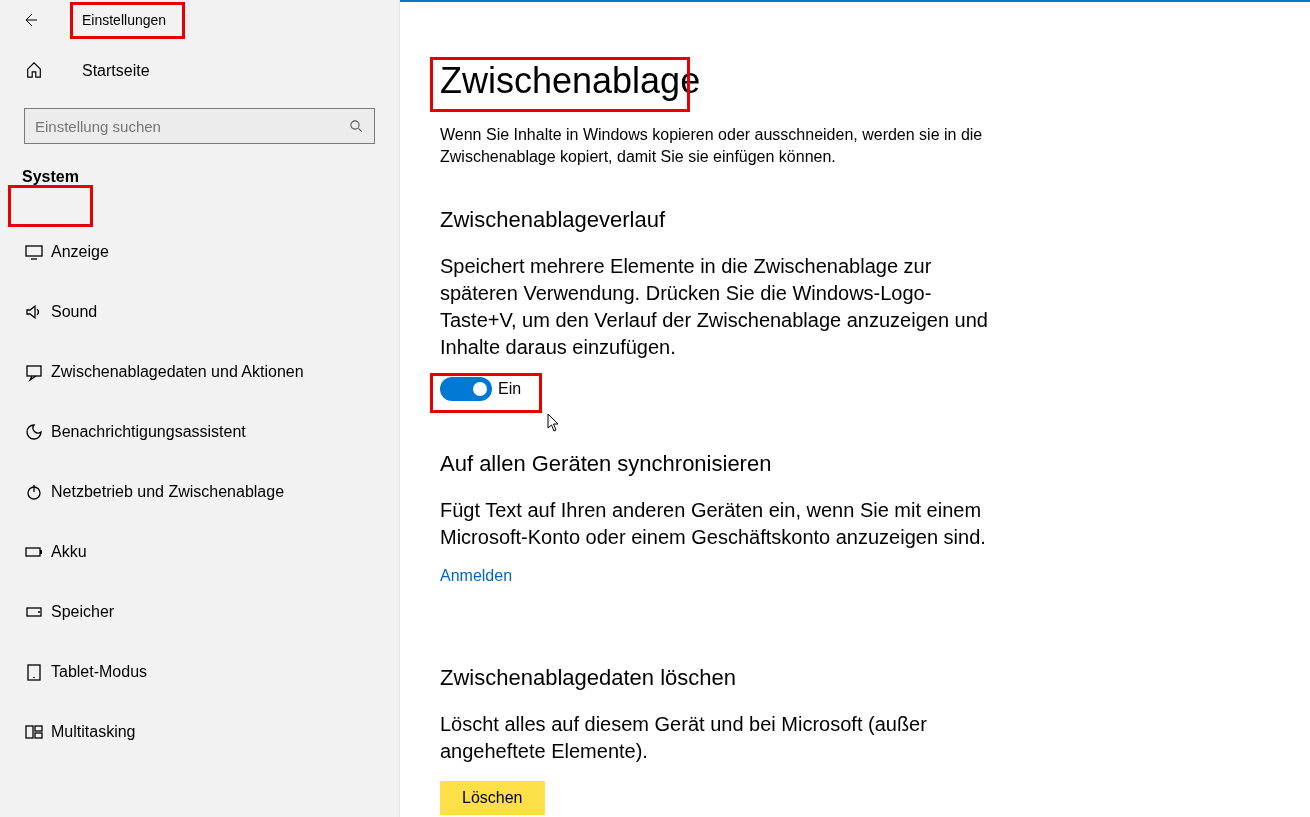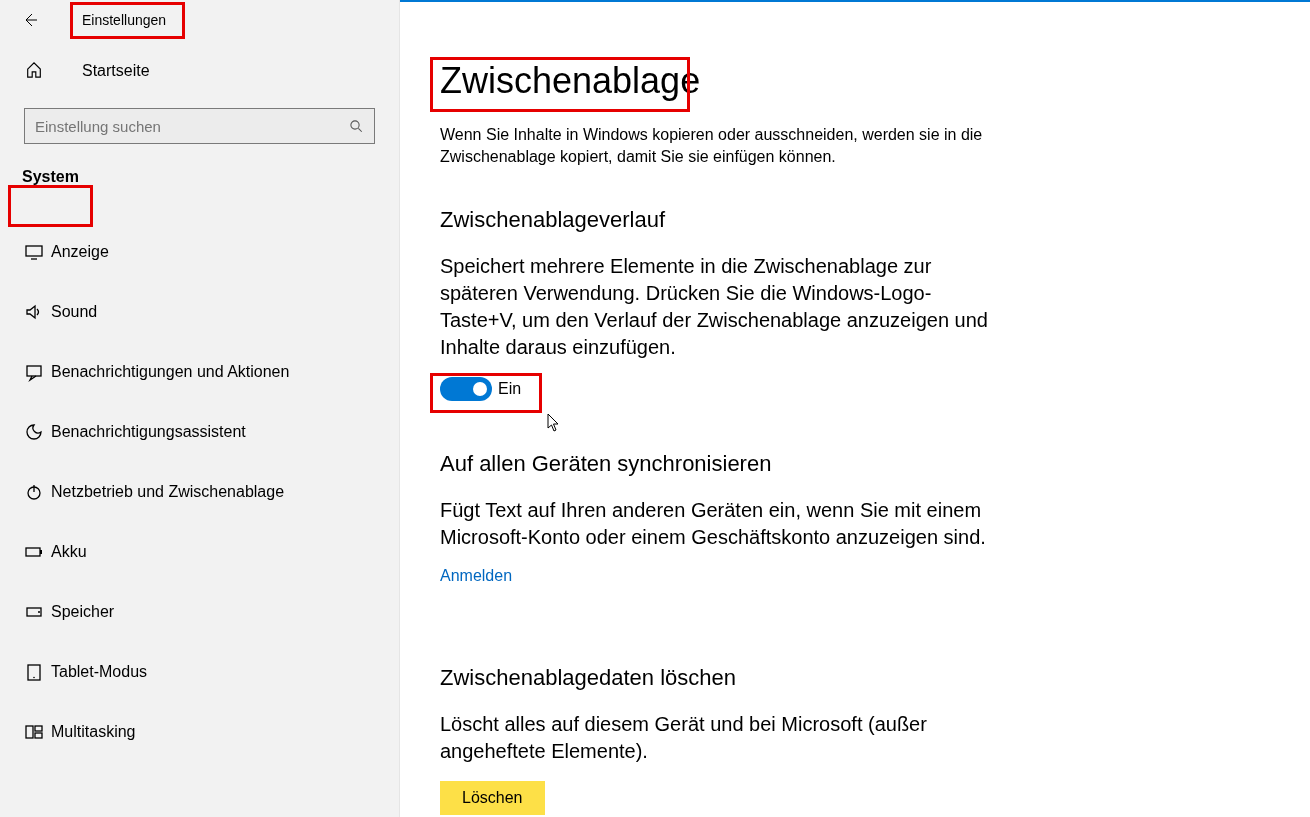--- a/index.html
+++ b/index.html
@@ -242,21 +242,21 @@
       <span>Sound</span>
     </div>
 
     <div class="nav-item">
       <span class="icon">
         <svg width="20" height="20" viewBox="0 0 20 20">
             <rect x="3" y="4" width="14" height="10" fill="none" stroke="#000" stroke-width="1.3"></rect>
             <path d="M8 14 L6 18 L12 14" fill="none" stroke="#000" stroke-width="1.3"></path>
           </svg>
       </span>
-      <span>Benachrichtigungen und Aktionen</span>
+      <span>Zwischenablagedaten und Aktionen</span>
     </div>
 
     <div class="nav-item">
       <span class="icon">
         <svg width="20" height="20" viewBox="0 0 20 20">
             <path d="M10 3 A7 7 0 1 0 17 10 A5 5 0 0 1 10 3 Z" fill="none" stroke="#000" stroke-width="1.3"></path>
           </svg>
       </span>
       <span>Benachrichtigungsassistent</span>
     </div>

